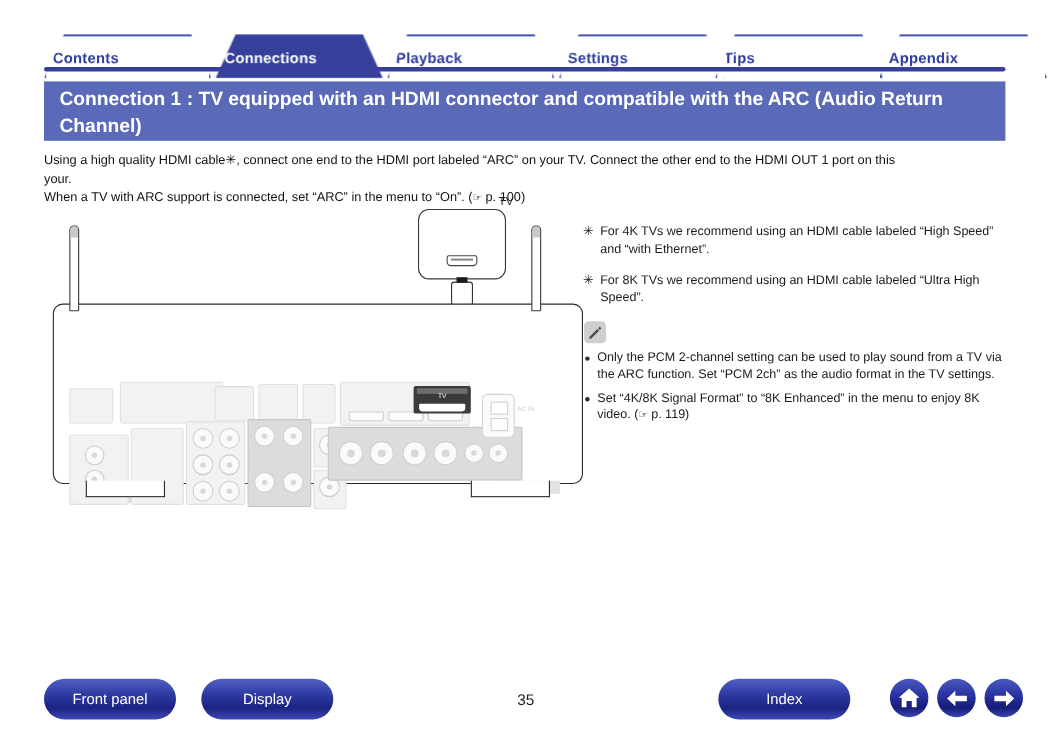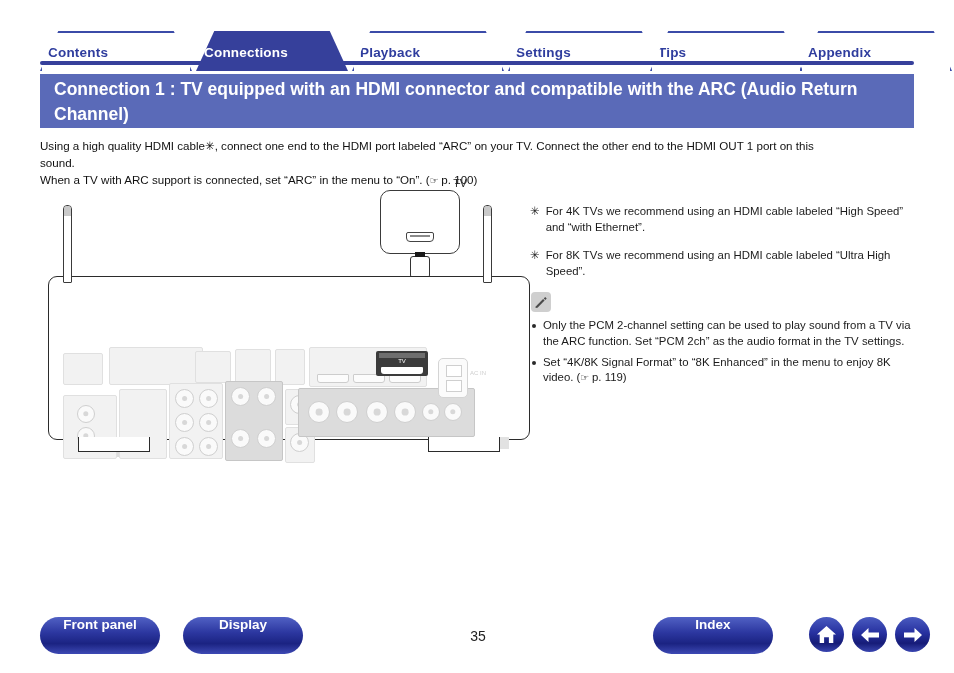--- a/index.html
+++ b/index.html
@@ -184,22 +184,22 @@
   }
   .bullets li:before{
     content:"";position:absolute;left:2px;top:6px;width:4px;height:4px;
     border-radius:50%;background:#2a2a2a;
   }
 
   
   .bottom{position:absolute;left:40px;top:617px;width:880px;height:40px;}
   .pill{
     position:absolute;top:0;height:37px;border-radius:19px;
-    display:flex;align-items:flex-start;justify-content:center;
-    color:#fff;font-size:13.5px;font-weight:bold;cursor:pointer;
+    display:flex;align-items:center;justify-content:center;
+    color:#fff;font-size:13.5px;font-weight:normal;cursor:pointer;
     background:linear-gradient(to bottom,#5161c4 0%,#2c37a0 42%,#1b2382 72%,#3d49b4 100%);
   }
   .p0{left:0px;width:120px;}
   .p1{left:143px;width:120px;}
   .p2{left:286px;width:120px;}
   .p3{left:470px;width:120px;}
   .p4{left:613px;width:120px;}
   .pageno{
     position:absolute;left:406px;top:0;width:64px;height:37px;
     display:flex;align-items:center;justify-content:center;
@@ -237,21 +237,21 @@
         <span>Appendix</span>
       </div>
   </div>
   <div class="tab-underline"></div>
 </div>
 
 <div class="title-banner">Connection 1 : TV equipped with an HDMI connector and compatible with the ARC (Audio Return Channel)</div>
 
 <div class="intro">
   <p>Using a high quality HDMI cable✳, connect one end to the HDMI port labeled “ARC” on your TV. Connect the other end to the HDMI OUT 1 port on this</p>
-  <p>sound.</p>
+  <p>your.</p>
   <p><span>When a TV with ARC support is connected, set “ARC” in the menu to “On”.  (</span><span class="ref-ico">☞</span><span> p. 100)</span></p>
 </div>
 
 <div class="diagram">
 
   <div class="tv-label">TV</div>
   <div class="tv-box"></div>
   <div class="tv-hdmi-port"></div>
 
   <div class="plug-top"></div>

